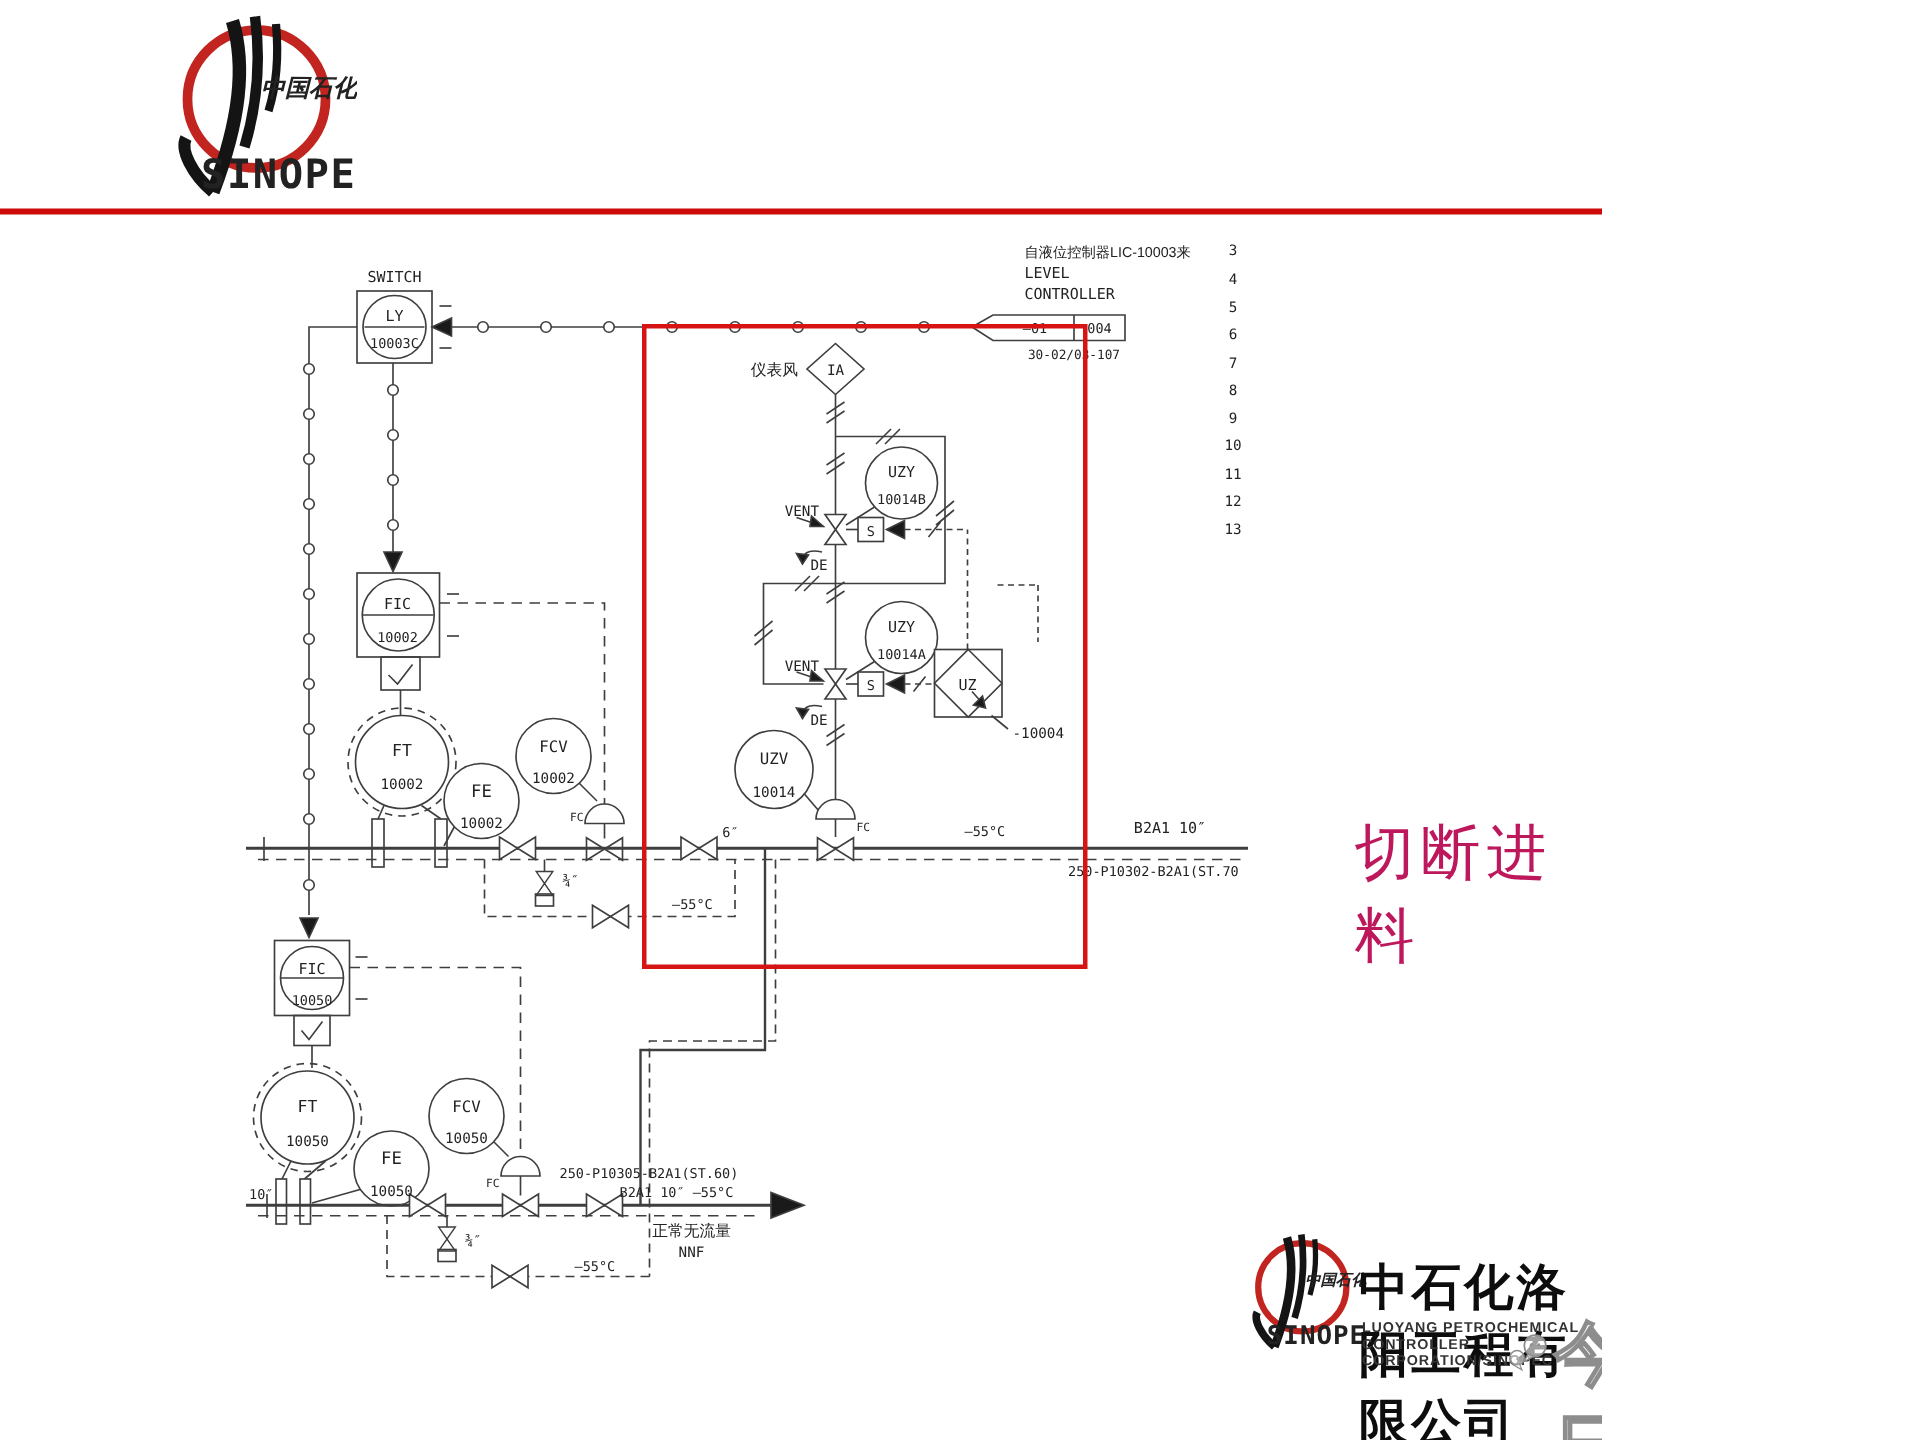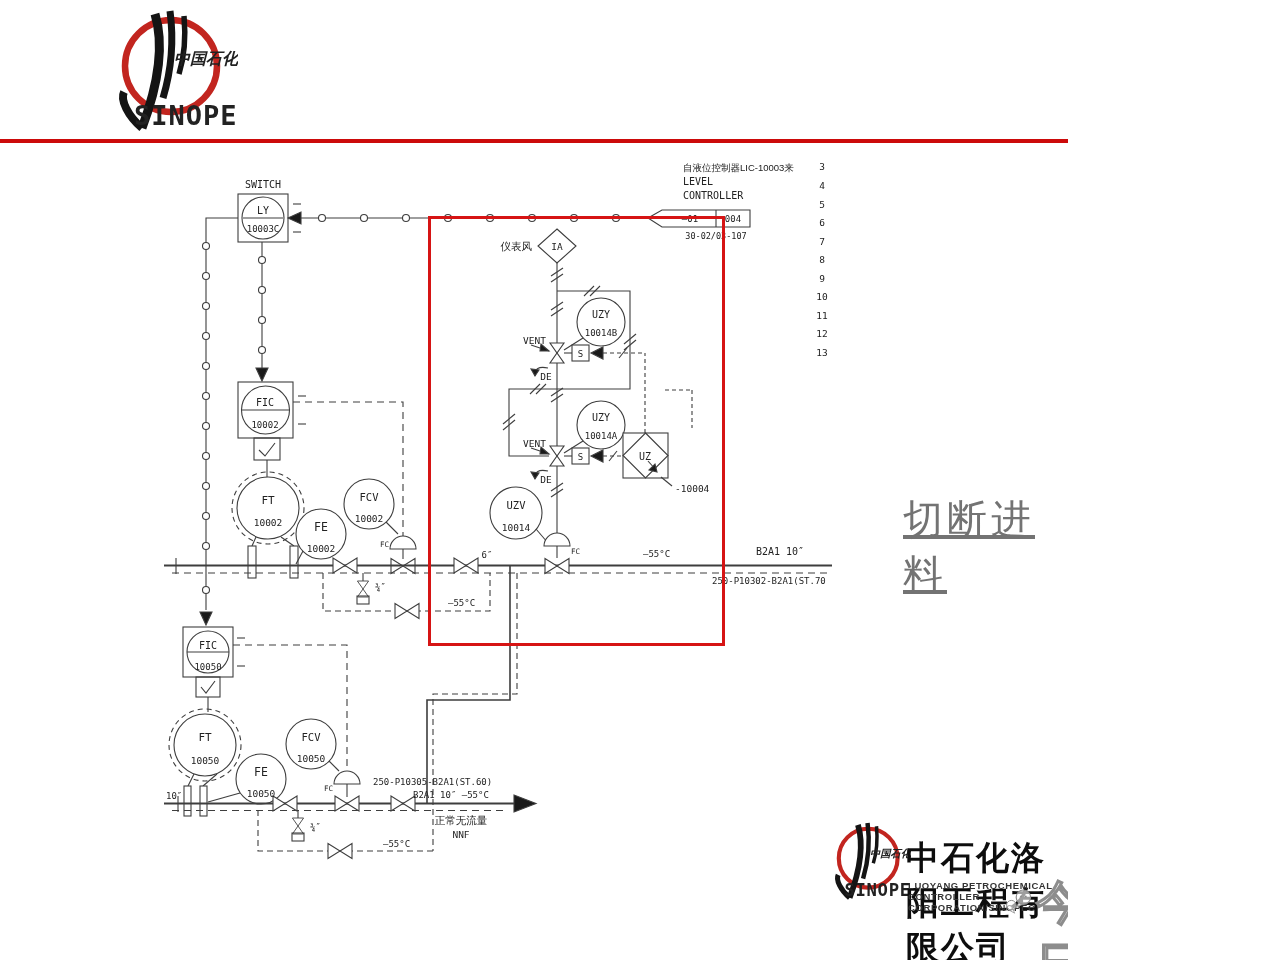--- a/index.html
+++ b/index.html
@@ -3,22 +3,22 @@
 <meta charset="utf-8">
 <style>
   html,body{margin:0;padding:0;background:#ffffff;}
   #slide{position:relative;width:1068px;height:960px;background:#fff;overflow:hidden;
          font-family:"Liberation Sans",sans-serif;}
   .abs{position:absolute;}
   #title{left:648px;top:30px;width:560px;text-align:center;font-size:61px;font-weight:bold;
          color:#000;letter-spacing:1px;font-family:"Liberation Sans",sans-serif;}
   #red-rule{left:0;top:139px;width:1280px;height:4px;background:#cc0a0a;}
   #highlight-box{left:428px;top:216px;width:291px;height:424px;border:3px solid #d61414;}
-  #cut-label{left:903px;top:492px;font-size:40px;letter-spacing:4px;color:#737373;
-             font-family:"Liberation Serif","DejaVu Serif",serif;text-decoration:underline;}
+  #cut-label{left:903px;top:541px;font-size:40px;letter-spacing:4px;color:#be185d;
+             font-family:"Liberation Serif","DejaVu Serif",serif;}
   #footer-name{left:906px;top:836px;font-size:33px;font-weight:bold;color:#0d0d0d;
                letter-spacing:2px;font-family:"Liberation Serif","DejaVu Serif",serif;}
   #footer-en{left:908px;top:880px;font-size:9.5px;font-weight:bold;color:#333;letter-spacing:.6px;}
   #watermark{left:1005px;top:862px;display:flex;align-items:flex-start;}
   #watermark-text{font-size:46px;font-weight:bold;color:rgba(255,255,255,.55);
                   -webkit-text-stroke:1.6px #8d8d8d;letter-spacing:1px;margin-top:10px;
                   font-family:"Liberation Sans",sans-serif;}
   svg text{font-family:"DejaVu Sans Mono","Liberation Mono",monospace;fill:#222;}
   .tm{text-anchor:middle}.ts{text-anchor:start}.te{text-anchor:end}
   .cjk{font-family:"Liberation Sans",sans-serif;}

